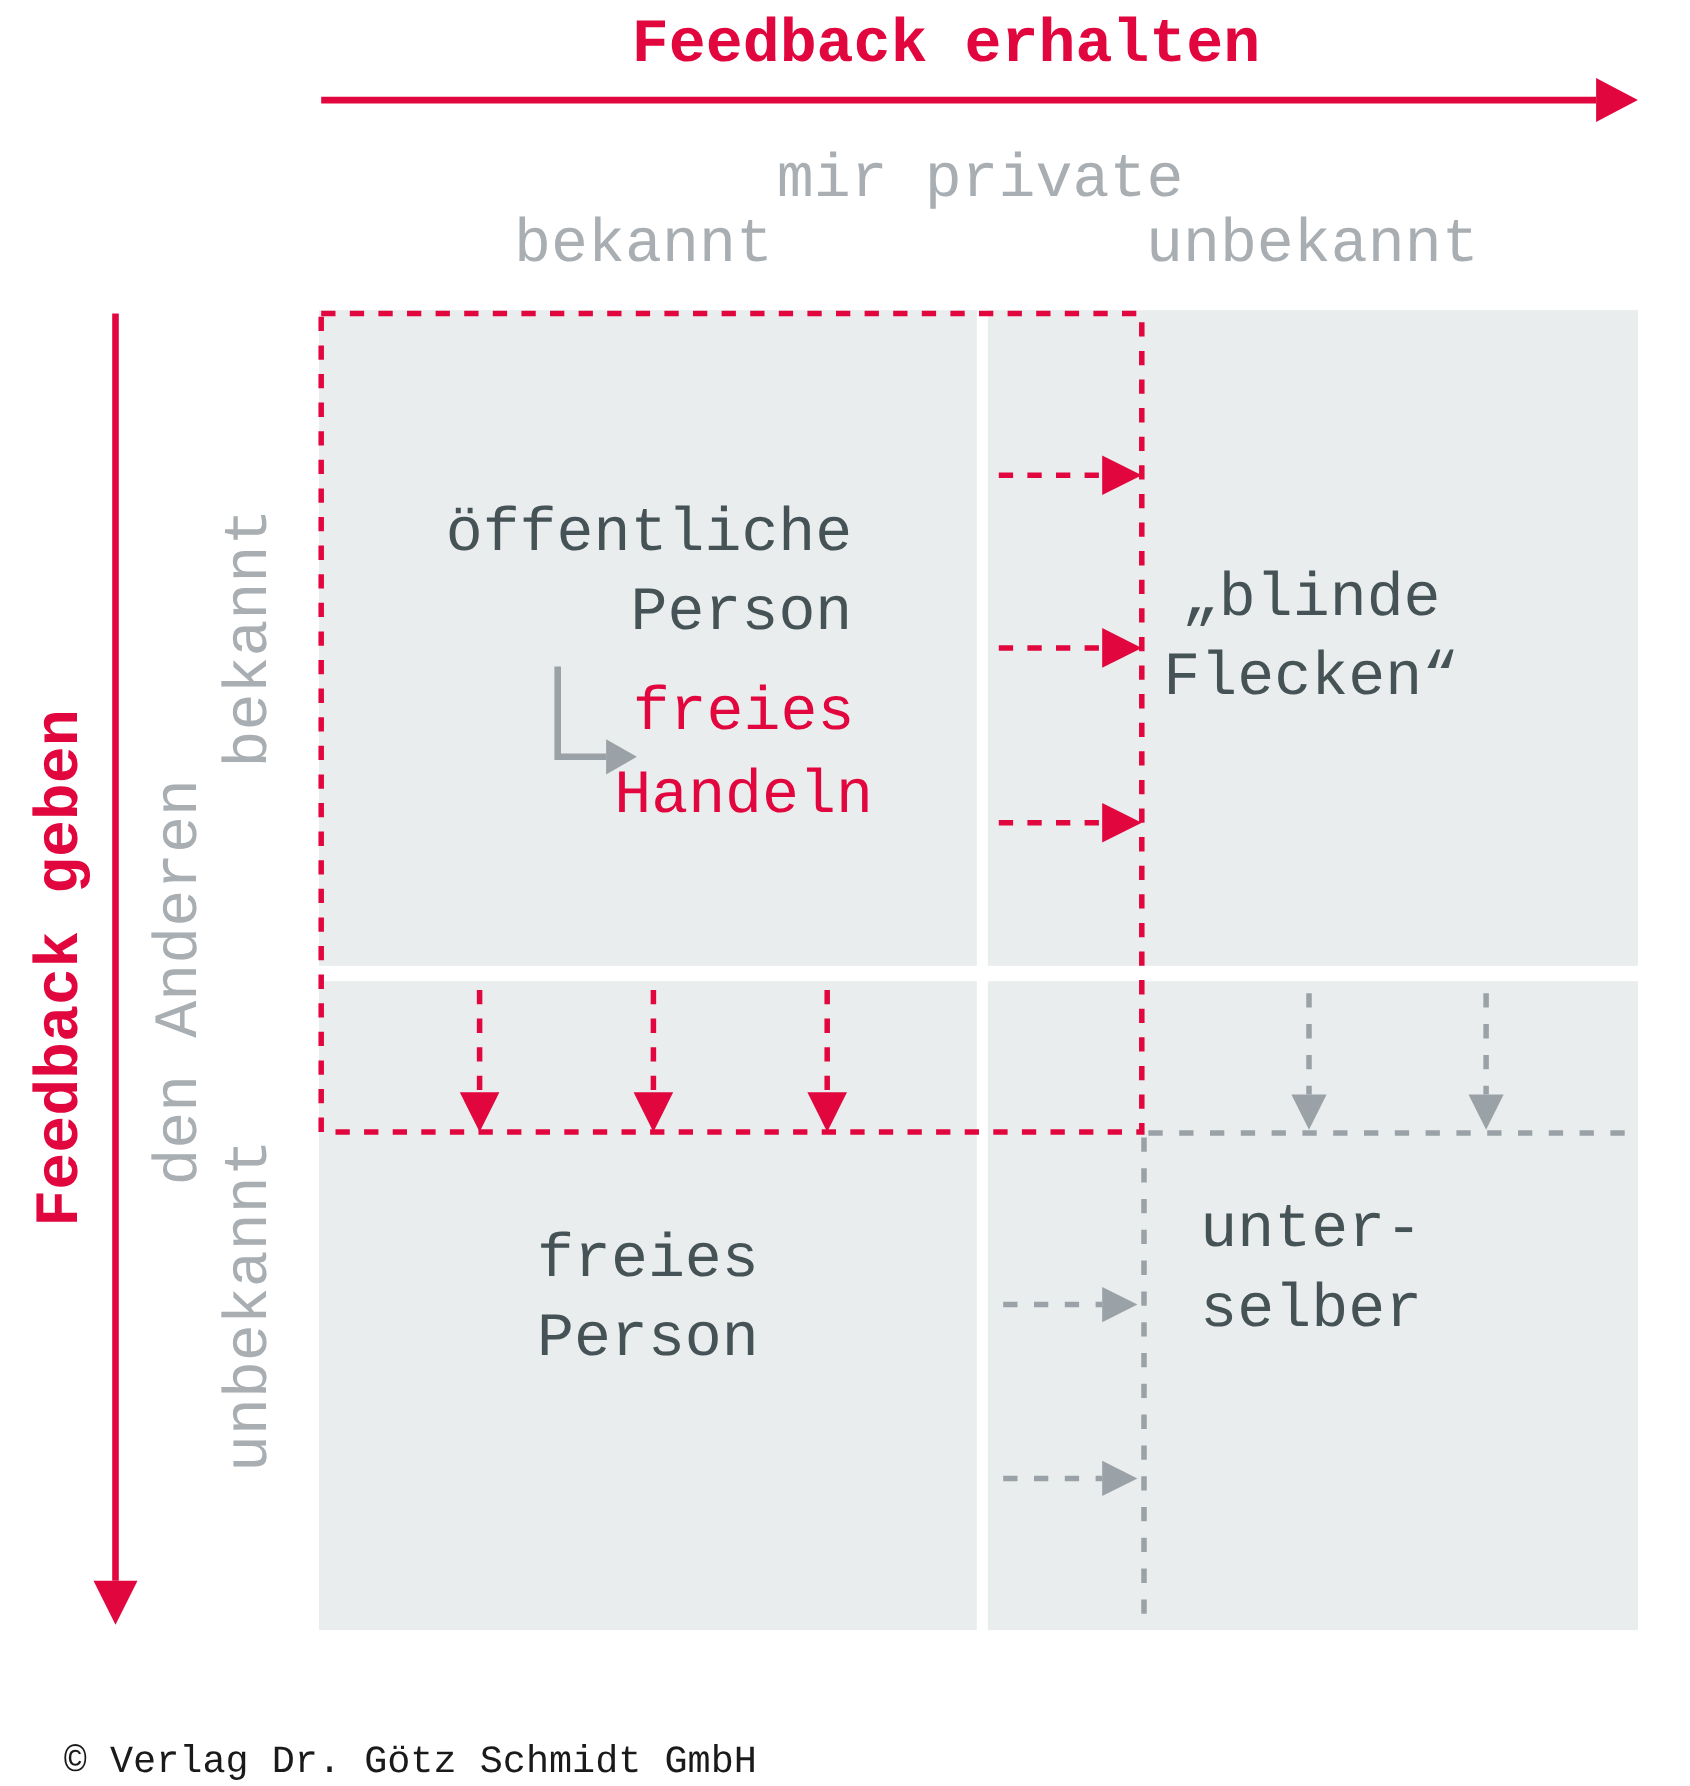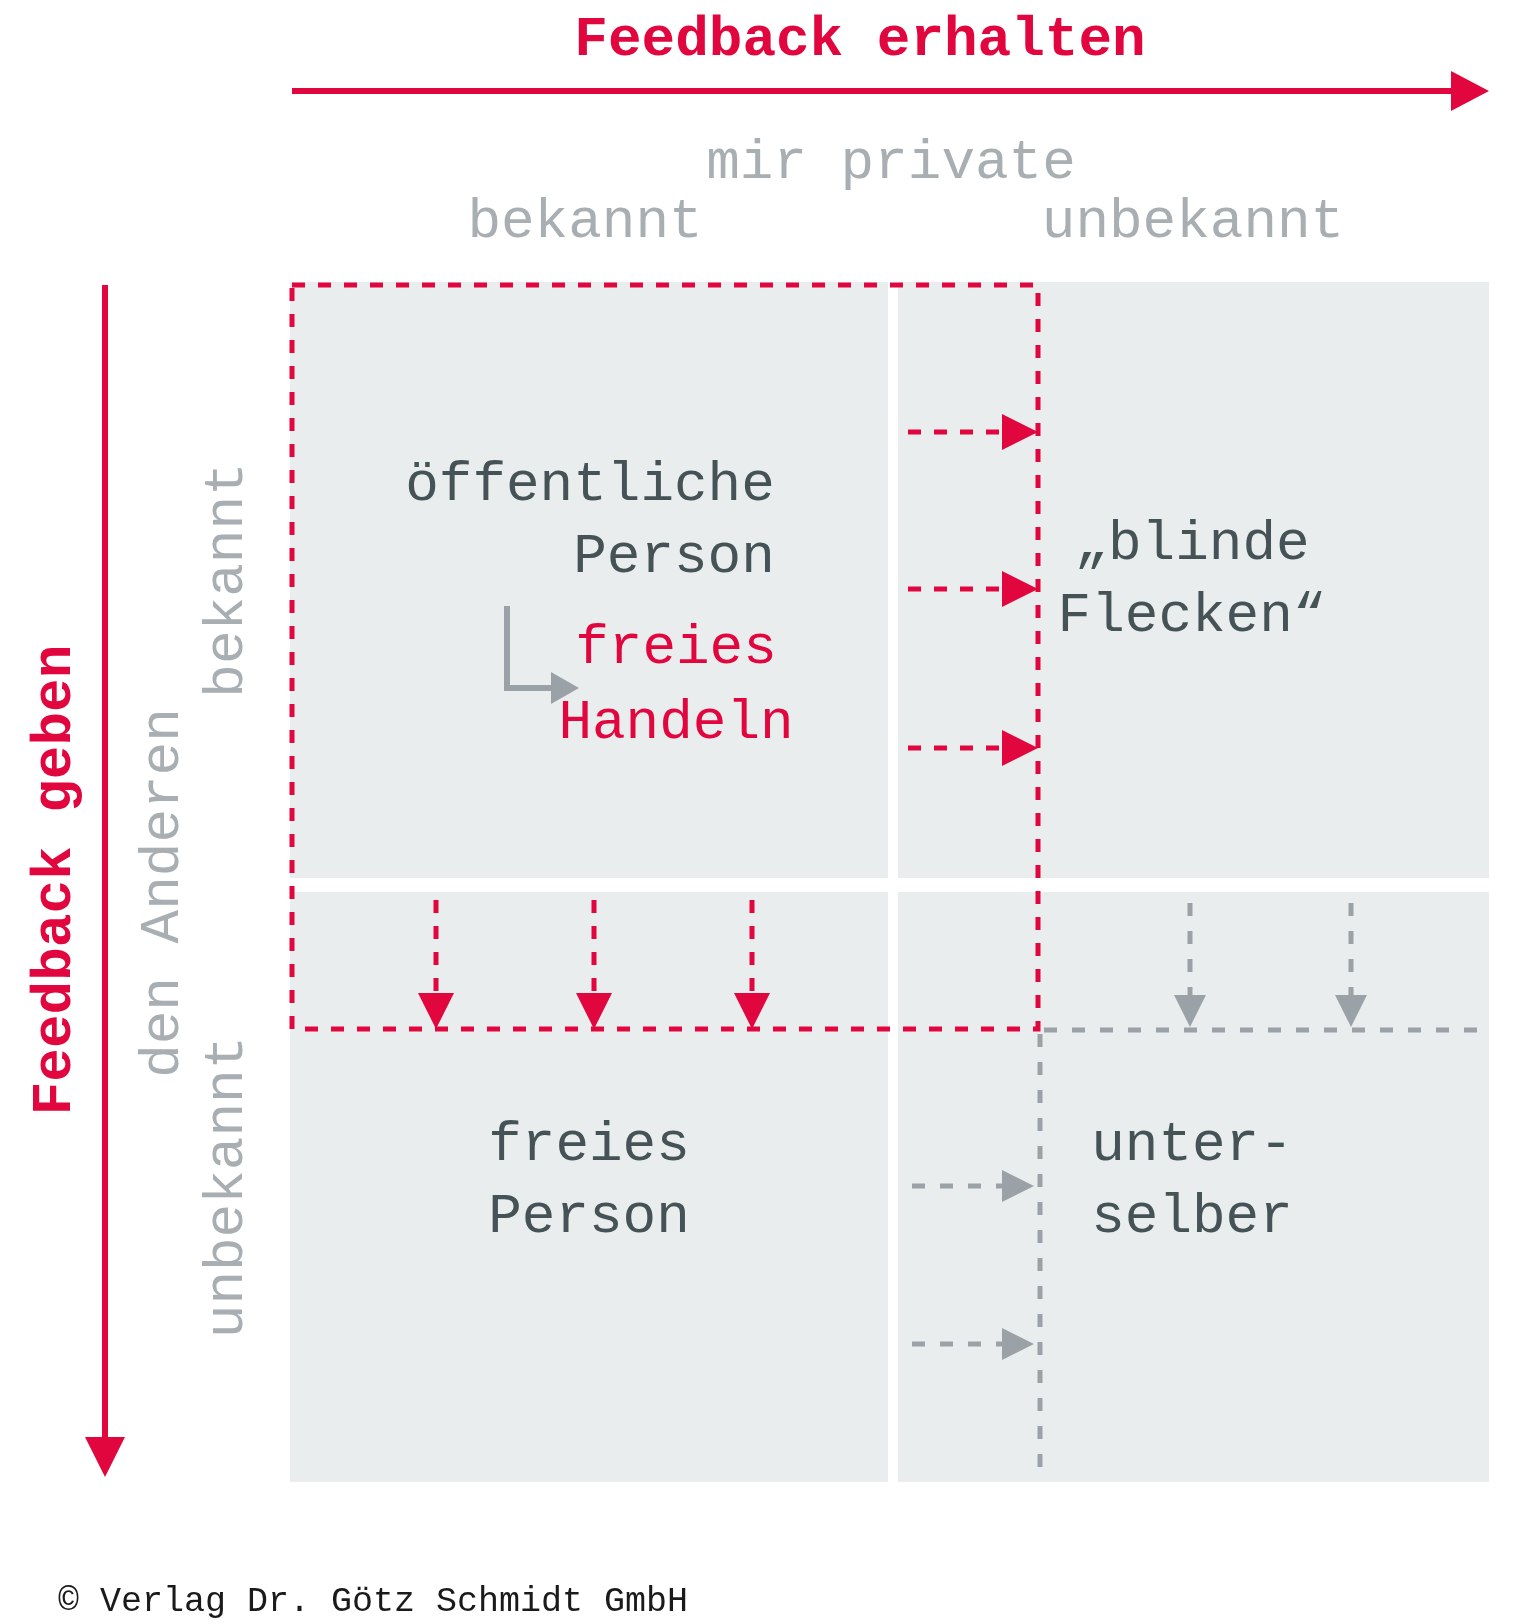--- a/index.html
+++ b/index.html
@@ -129,20 +129,20 @@
   <div class="qtext red" style="left:676px;top:686px;line-height:75px;">
     <div>freies</div>
     <div>Handeln</div>
   </div>
 
   <div class="qtext" style="left:589px;top:1181px;">
     <div>freies</div>
     <div>Person</div>
   </div>
 
-  <div class="qtext" style="left:1192px;top:1181px;">
+  <div class="qtext" style="left:1192px;top:1154px;">
     <div>unter-</div>
     <div>selber</div>
   </div>
 
   <div class="copyright">© Verlag Dr. Götz Schmidt GmbH</div>
 
 </div>
 
 </body></html>

